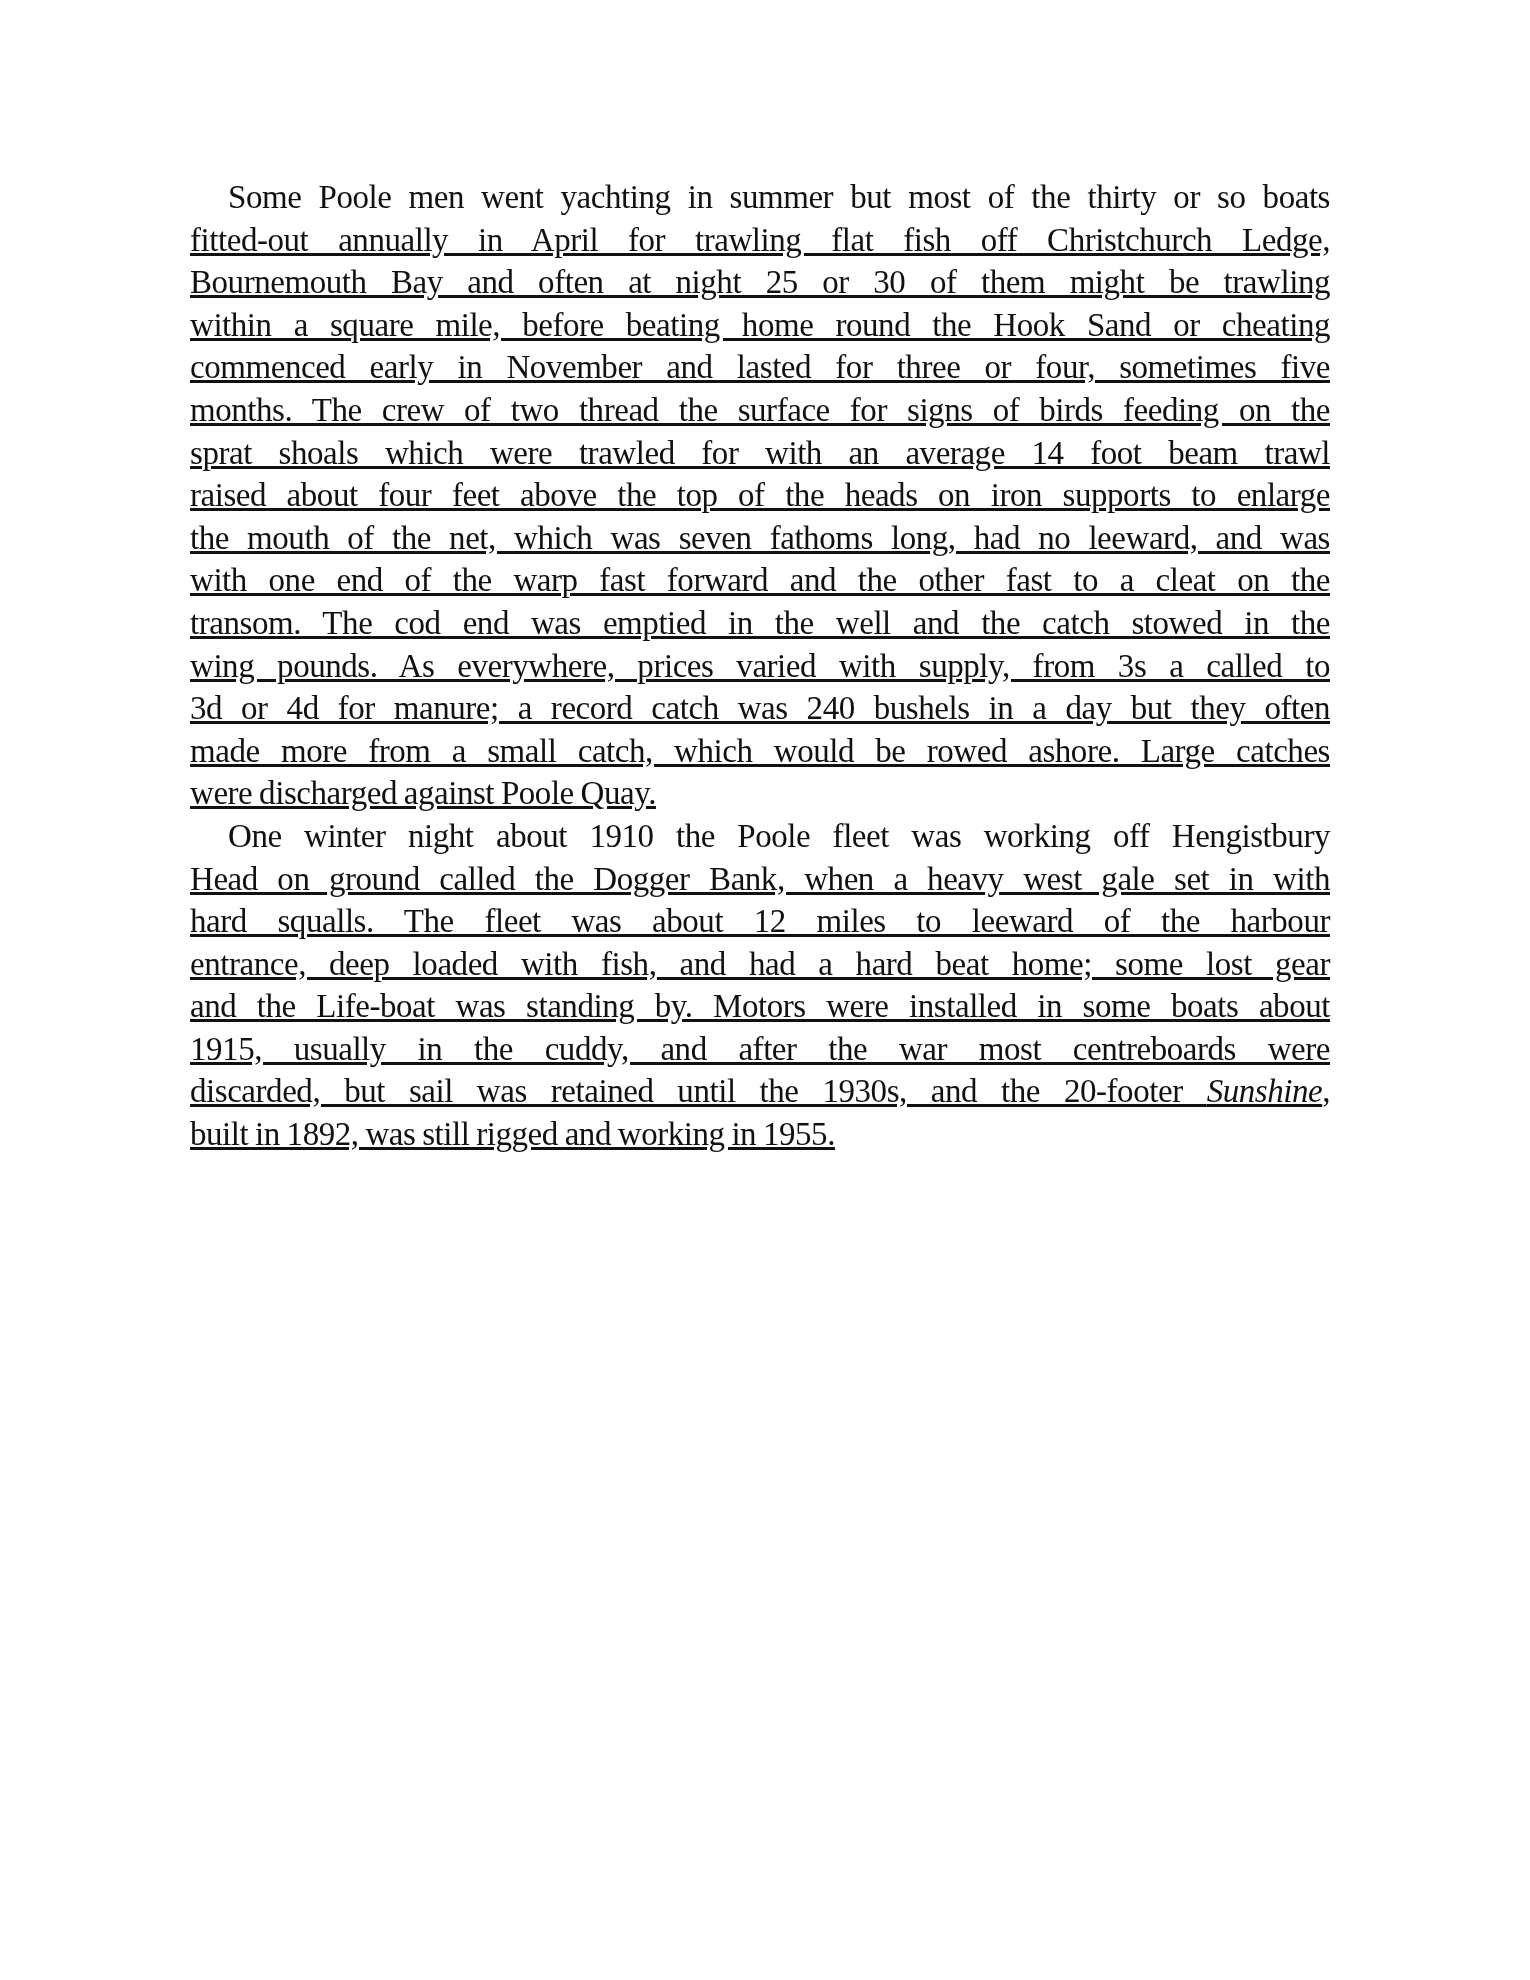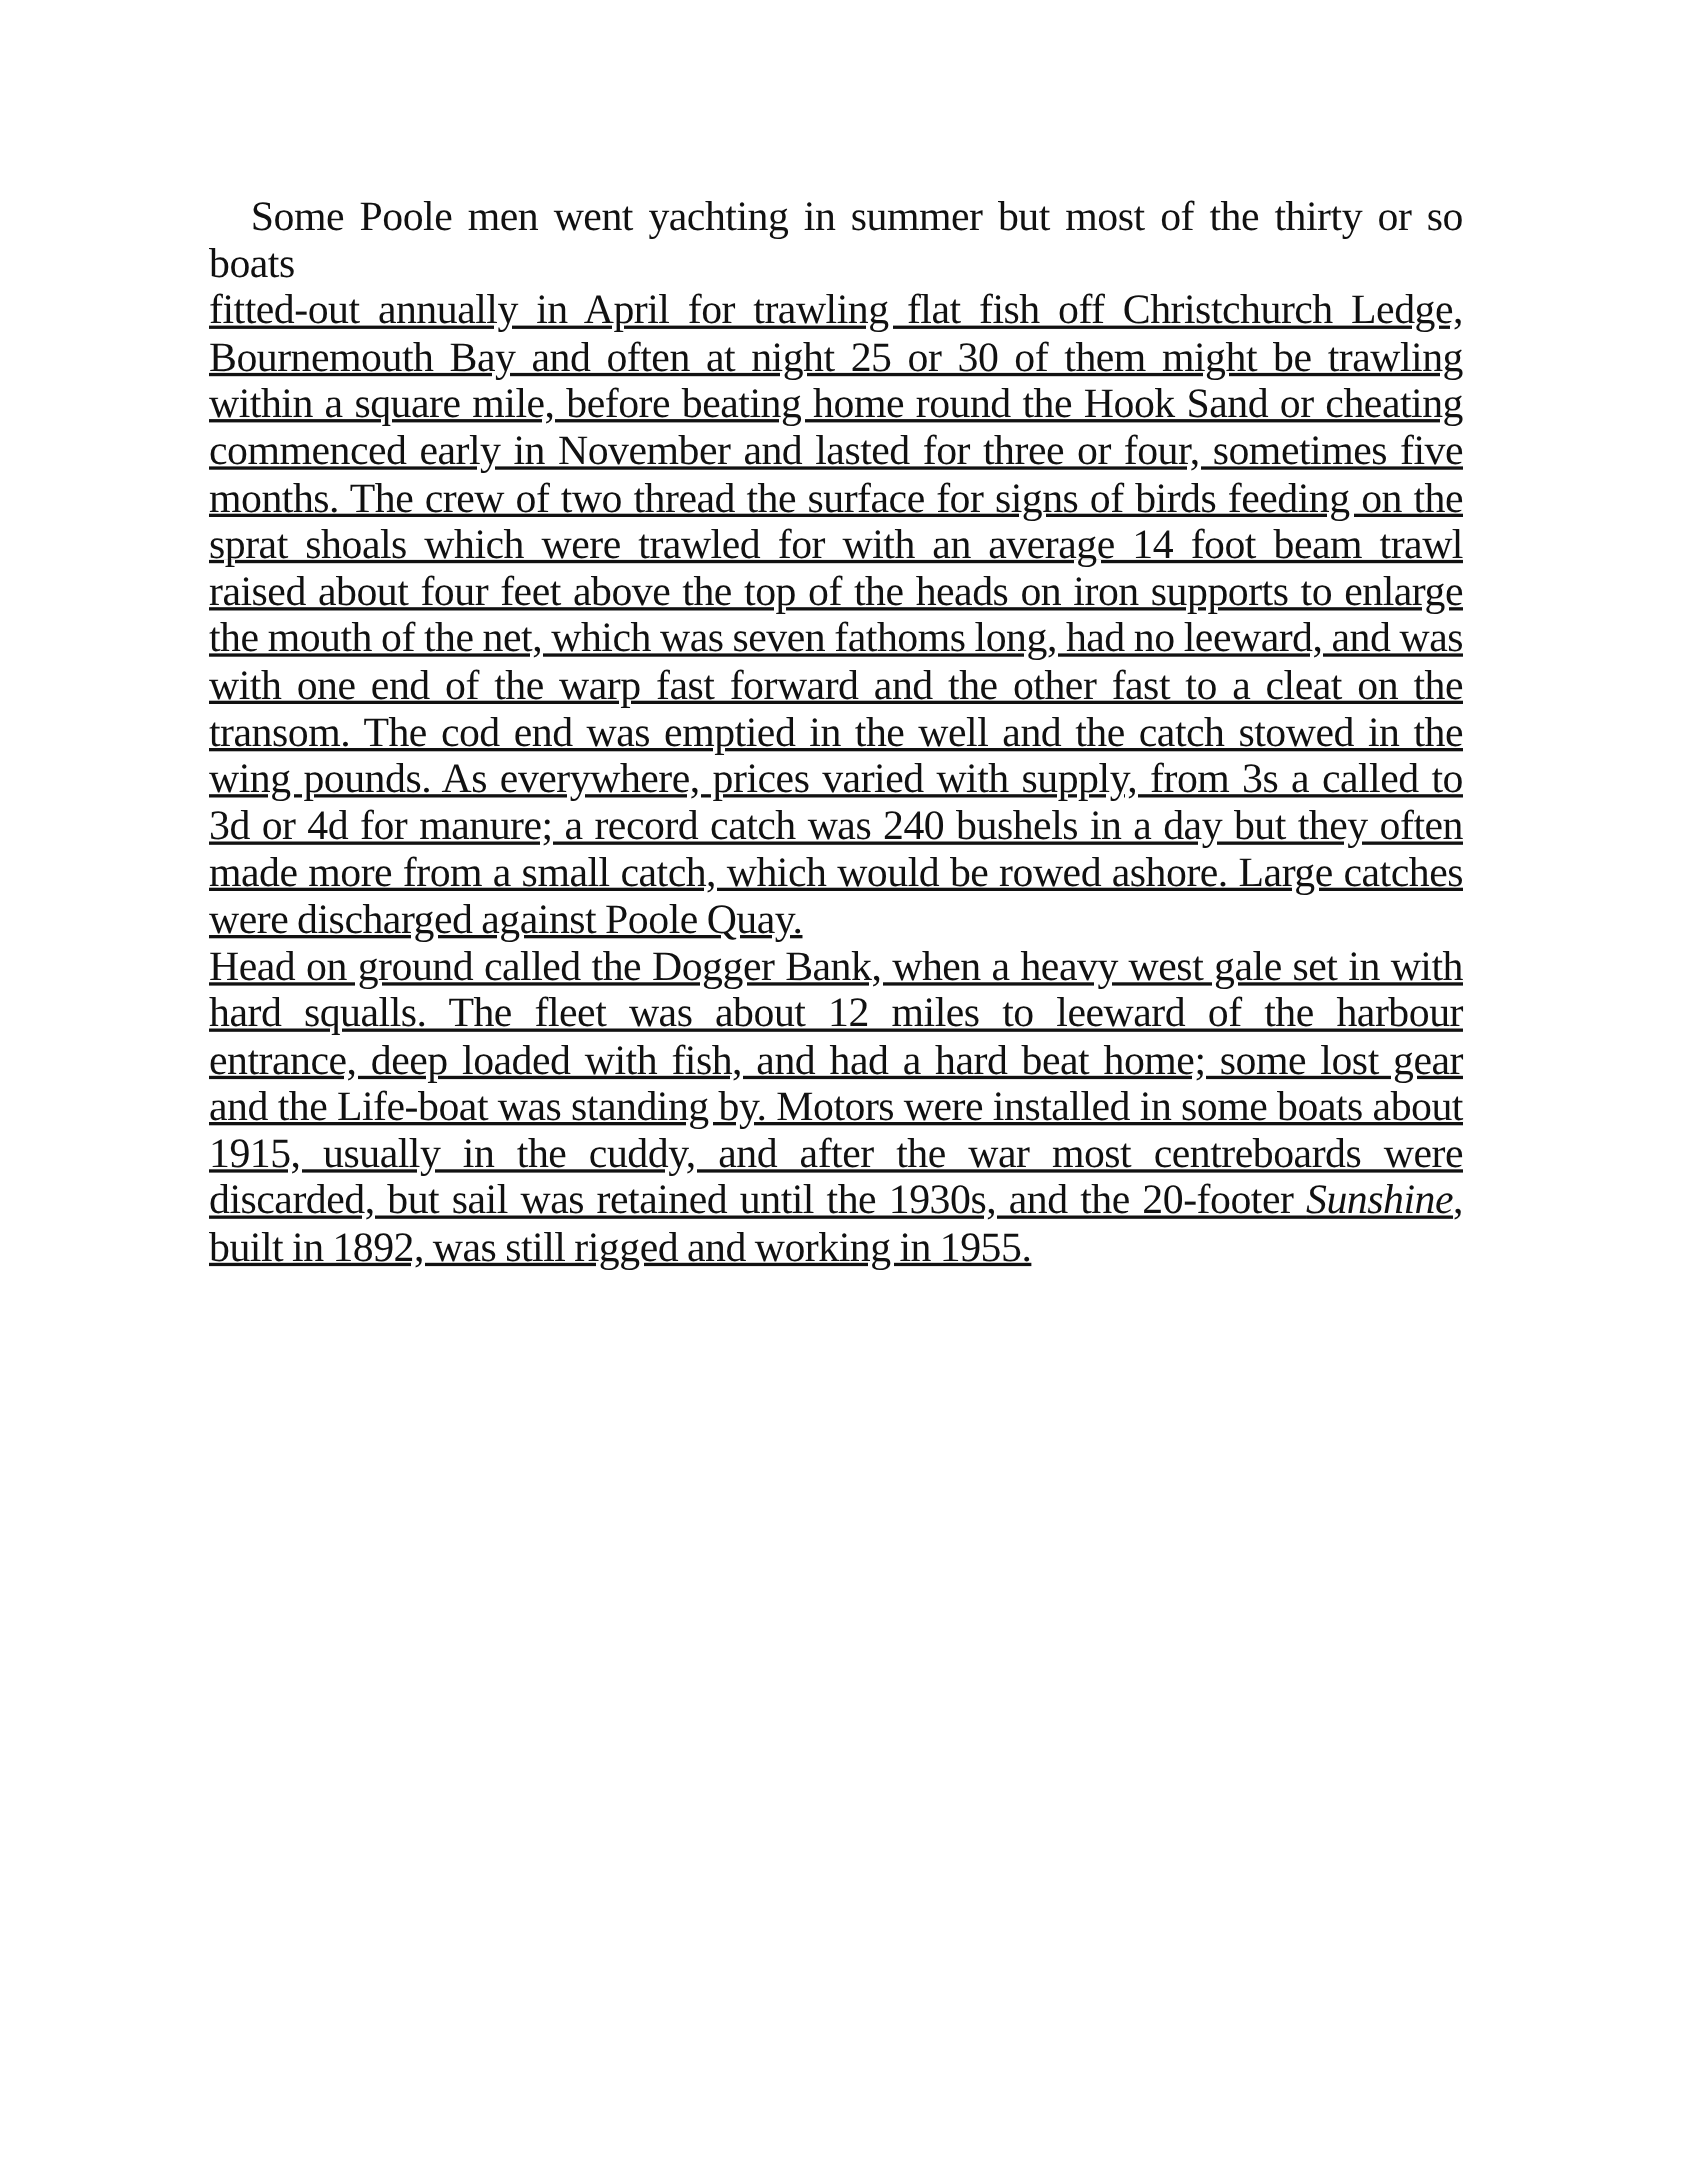--- a/index.html
+++ b/index.html
@@ -13,21 +13,21 @@
       position: relative;
       overflow: hidden;
     }
     .page {
       position: absolute;
       left: 190px;
       top: 176px;
       width: 1140px;
       color: #111111;
       font-family: "Liberation Serif", "DejaVu Serif", serif;
-      font-size: 38px;
+      font-size: 33px;
       line-height: 42.6px;
       letter-spacing: -0.45px;
       word-spacing: -1px;
     }
     .para {
       margin: 0;
       text-align: justify;
       text-indent: 38px;
       hyphens: none;
     }
@@ -67,20 +67,21 @@
     <span class="line">the mouth of the net, which was seven fathoms long, had no leeward, and was</span>
     <span class="line">with one end of the warp fast forward and the other fast to a cleat on the</span>
     <span class="line">transom. The cod end was emptied in the well and the catch stowed in the</span>
     <span class="line">wing pounds. As everywhere, prices varied with supply, from 3s a called to</span>
     <span class="line">3d or 4d for manure; a record catch was 240 bushels in a day but they often</span>
     <span class="line">made more from a small catch, which would be rowed ashore. Large catches</span>
     <span class="line last">were discharged against Poole Quay.</span>
   </p>
 
   <p class="para">
+    <span class="line first">One winter night about 1910 the Poole fleet was working off Hengistbury</span>
     <span class="line">Head on ground called the Dogger Bank, when a heavy west gale set in with</span>
     <span class="line">hard squalls. The fleet was about 12 miles to leeward of the harbour</span>
     <span class="line">entrance, deep loaded with fish, and had a hard beat home; some lost gear</span>
     <span class="line">and the Life-boat was standing by. Motors were installed in some boats about</span>
     <span class="line">1915, usually in the cuddy, and after the war most centreboards were</span>
     <span class="line"><span>discarded, but sail was retained until the 1930s, and the 20-footer </span><em>Sunshine</em><span>,</span></span>
     <span class="line last">built in 1892, was still rigged and working in 1955.</span>
   </p>
 
 </div>

